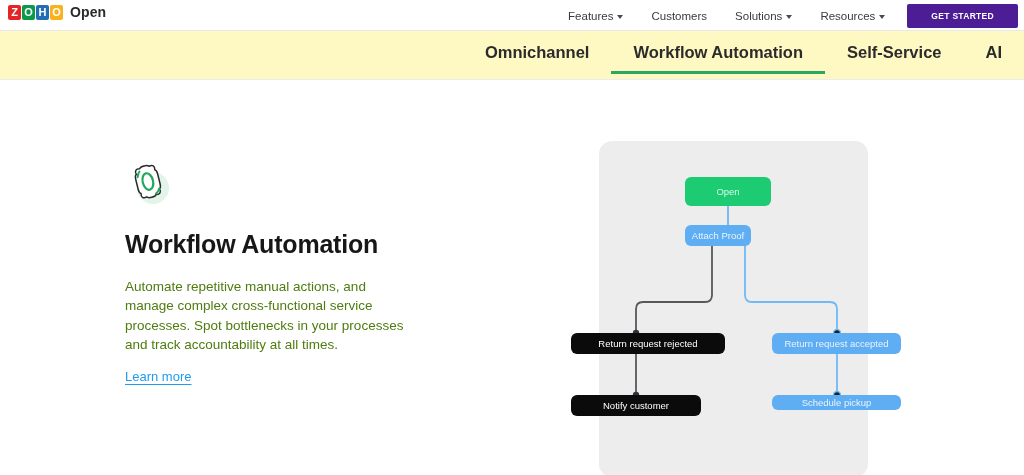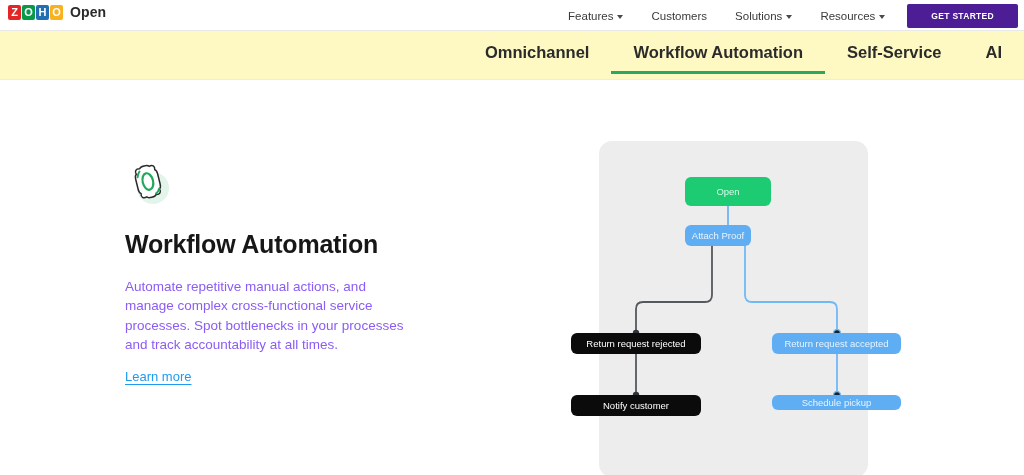--- a/index.html
+++ b/index.html
@@ -60,21 +60,21 @@
   .gear-wrap { position:relative; width:48px; height:48px; margin-bottom:22px; }
   .gear-blob {
     position:absolute; left:12px; top:12px; width:32px; height:32px;
     border-radius:50%; background:#e3f5ea;
   }
   .gear-svg { position:absolute; left:0; top:0; }
   .headline {
     font-size:25px; font-weight:bold; color:#171717; letter-spacing:-.2px;
     margin-bottom:18px; line-height:1.15;
   }
-  .body-text { font-size:13.5px; color:#8b5cf6; line-height:19.5px; width:292px; }
+  .body-text { font-size:13.5px; color:#4d7c0f; line-height:19.5px; width:292px; }
   .learn-link {
     display:inline-block; margin-top:14px; font-size:13px; color:#1e9bf0;
     text-decoration:underline; text-underline-offset:3px; cursor:pointer;
   }
 
   
   .diagram { position:absolute; left:560px; top:130px; width:400px; height:345px; }
   .diagram-panel {
     position:absolute; left:39px; top:11px; width:269px; height:336px;
     background:#ededee; border-radius:13px;
@@ -181,19 +181,19 @@
 
       <circle cx="168" cy="68" r="3.4" fill="#17222e" stroke="#5fadf2" stroke-width="1.3"></circle>
       <circle cx="76" cy="203" r="3.2" fill="#2d3338"></circle>
       <circle cx="277" cy="203" r="3.4" fill="#17222e" stroke="#6fb9f5" stroke-width="1.3"></circle>
       <circle cx="76" cy="265" r="3.2" fill="#2d3338"></circle>
       <circle cx="277" cy="265" r="3.4" fill="#17222e" stroke="#6fb9f5" stroke-width="1.3"></circle>
     </svg>
 
     <div class="node node-open" style="left:125px; top:47px;  width:86px;  height:29px;">Open</div>
     <div class="node node-blue" style="left:125px; top:95px;  width:66px;  height:21px;">Attach Proof</div>
-    <div class="node node-dark" style="left:11px;  top:203px; width:130px; height:21px;">Return request rejected</div>
+    <div class="node node-dark" style="left:11px;  top:203px; width:154px; height:21px;">Return request rejected</div>
     <div class="node node-dark" style="left:11px;  top:265px; width:130px; height:21px;">Notify customer</div>
     <div class="node node-blue" style="left:212px; top:203px; width:129px; height:21px;">Return request accepted</div>
     <div class="node node-blue" style="left:212px; top:265px; width:129px; height:15px;">Schedule pickup</div>
   </div>
 
 </div>
 
 </body></html>

